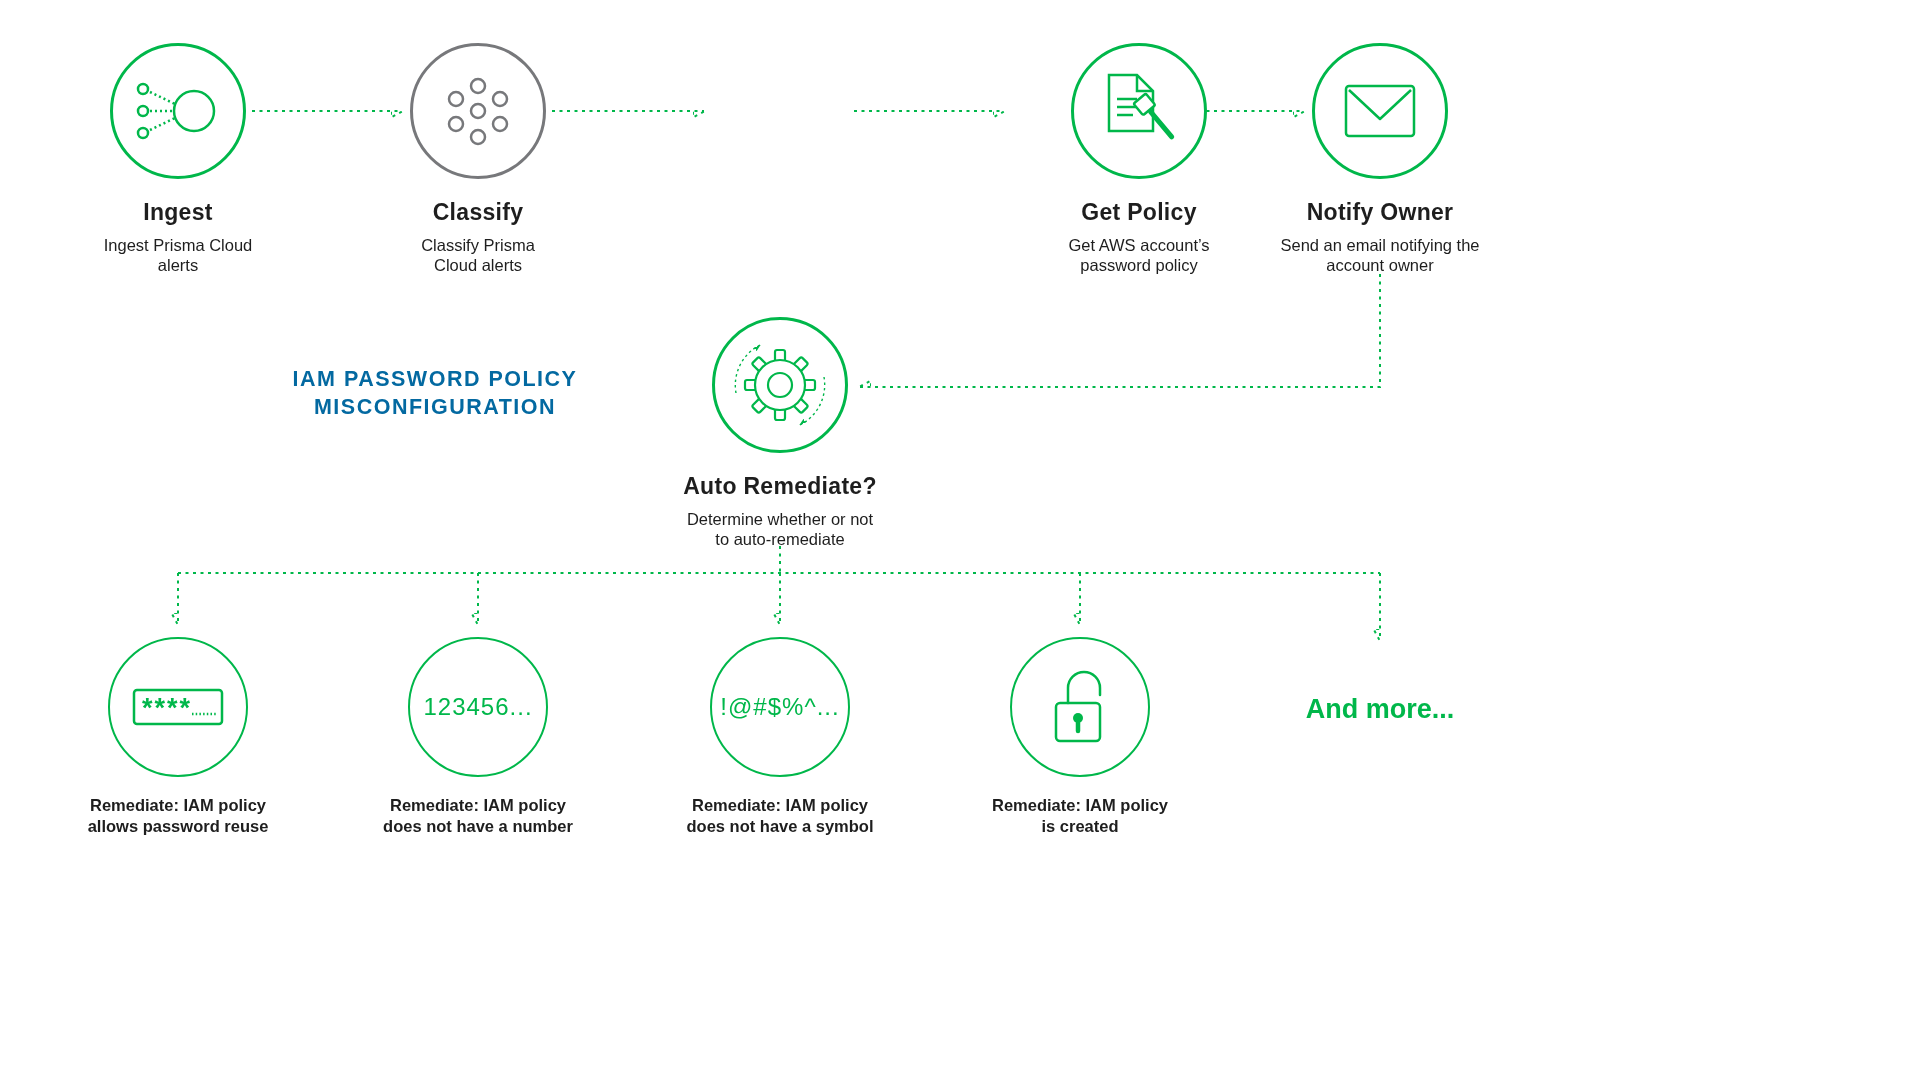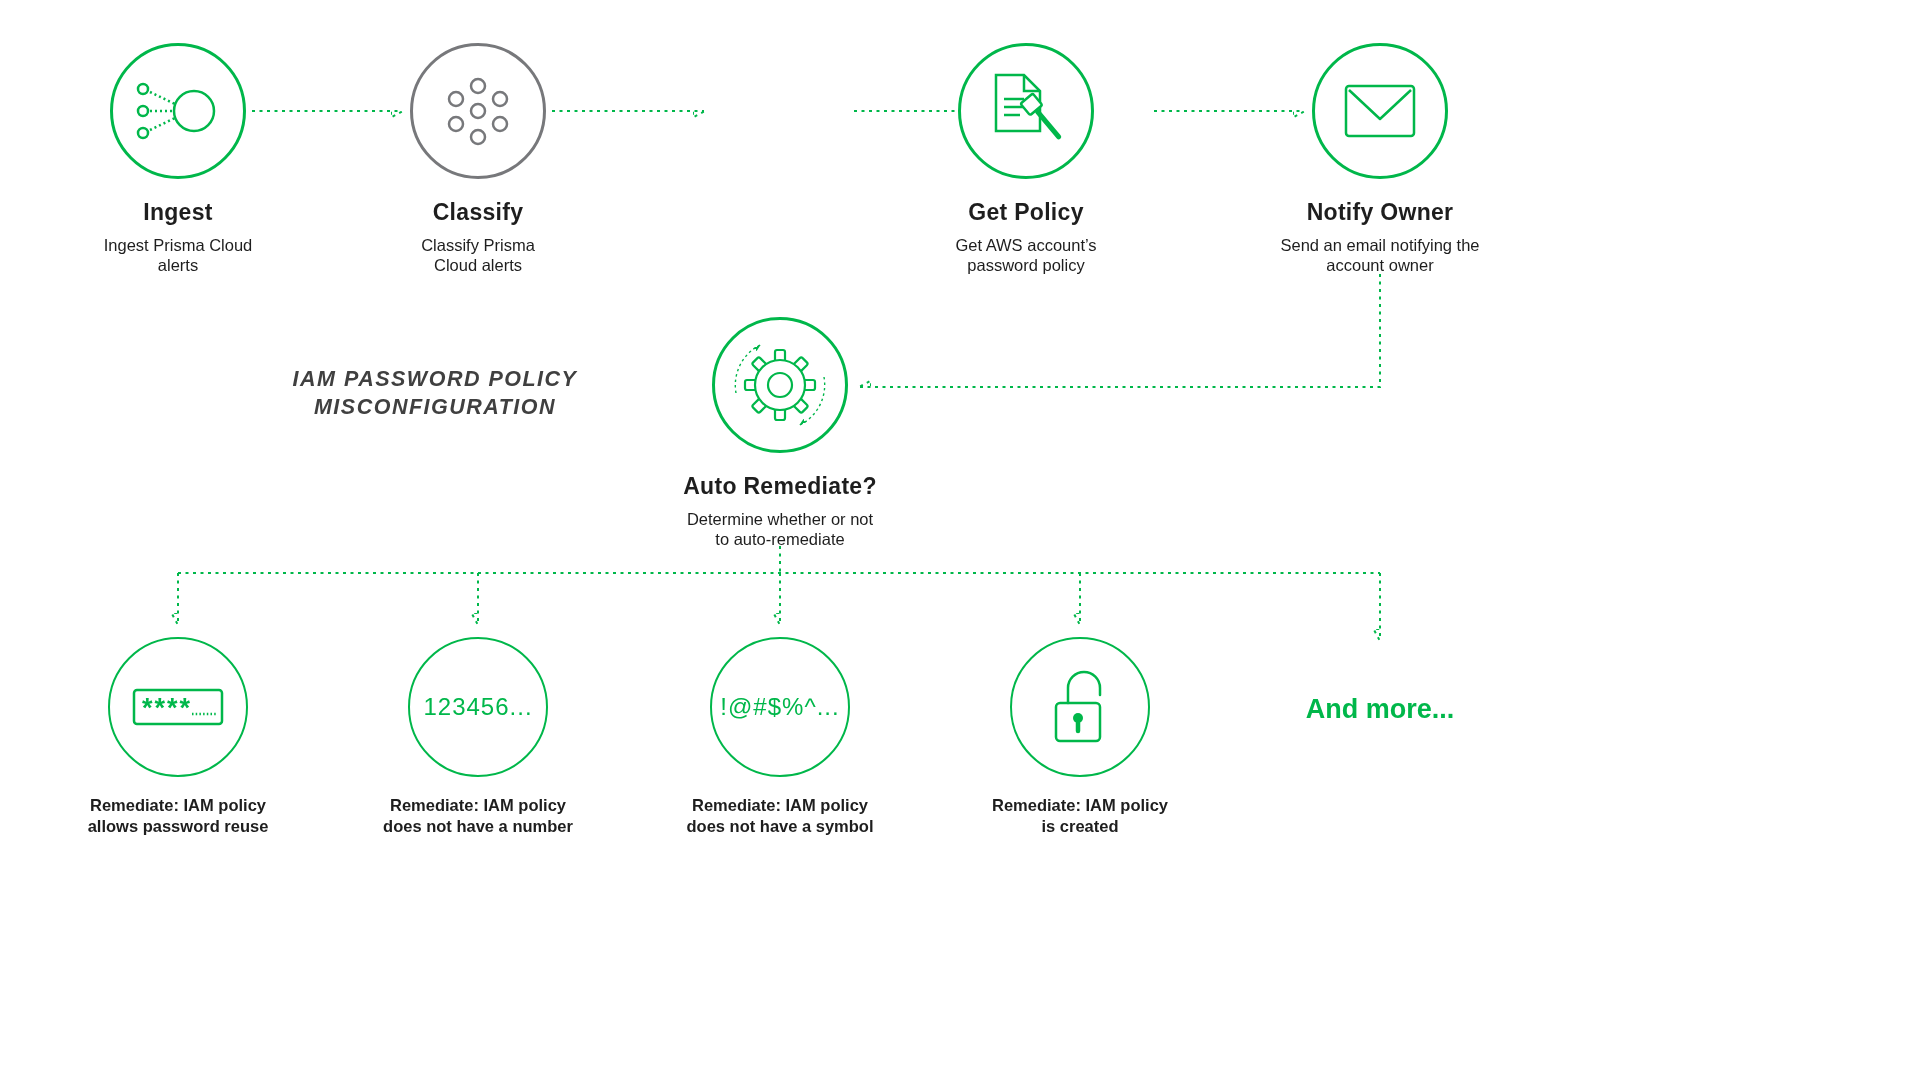--- a/index.html
+++ b/index.html
@@ -16,22 +16,22 @@
   .circle.thin { border-width:2px; width:140px; height:140px; }
 
   .node-title { margin-top:20px; font-size:23px; font-weight:bold; color:#1E1E1E; letter-spacing:.3px; }
   .node-desc  { margin-top:9px; font-size:16.5px; line-height:1.22; color:#1E1E1E; max-width:200px; }
   .node-desc.narrow { max-width:160px; }
   .node-label { margin-top:18px; font-size:16.5px; font-weight:bold; line-height:1.25; color:#1E1E1E; max-width:190px; }
 
   .icon-text { color:#00B74A; font-weight:normal; font-size:24px; letter-spacing:1px; }
 
   .iam-label { position:absolute; left:435px; top:366px; transform:translateX(-50%); width:440px;
-               text-align:center; color:#404040; font-weight:bold; font-size:21.5px;
-               letter-spacing:1.5px; line-height:1.3;font-style:italic; }
+               text-align:center; color:#0369a1; font-weight:bold; font-size:21.5px;
+               letter-spacing:1.5px; line-height:1.3; }
 
   .and-more { position:absolute; left:1380px; top:694px; transform:translateX(-50%);
               color:#00B74A; font-weight:bold; font-size:27px; white-space:nowrap; }
 
   svg .st { stroke:#00B74A; fill:none; stroke-width:2.5; }
   svg .stg { stroke:#77787B; fill:none; stroke-width:2.5; }
 </style>
 </head>
 <body>
 
@@ -83,21 +83,21 @@
         <circle class="stg" cx="-22" cy="13" r="7"></circle>
         <circle class="stg" cx="-22" cy="-12" r="7"></circle>
         <circle class="stg" cx="0" cy="0" r="7"></circle>
       </svg>
     </div>
     <div class="node-title">Classify</div>
     <div class="node-desc narrow">Classify Prisma Cloud alerts</div>
   </div>
 
 
-  <div class="node" style="left:1026px; top:43px;">
+  <div class="node" style="left:1139px; top:43px;">
     <div class="circle">
       <svg width="100" height="100" viewBox="-50 -50 100 100">
         <path class="st" d="M-30,-36 h28 l16,16 v40 h-44 z"></path>
         <path class="st" d="M-2,-36 v16 h16" stroke-width="2"></path>
         <line class="st" x1="-22" y1="-12" x2="-2" y2="-12" stroke-width="2"></line>
         <line class="st" x1="-22" y1="-4" x2="-2" y2="-4" stroke-width="2"></line>
         <line class="st" x1="-22" y1="4" x2="-6" y2="4" stroke-width="2"></line>
         <g transform="translate(16,6) rotate(-40)">
           <rect x="-8" y="-24" width="16" height="15" rx="2" fill="#ffffff" stroke="#00B74A" stroke-width="2.5"></rect>
           <line x1="0" y1="-7" x2="0" y2="26" stroke="#00B74A" stroke-width="5" stroke-linecap="round"></line>

